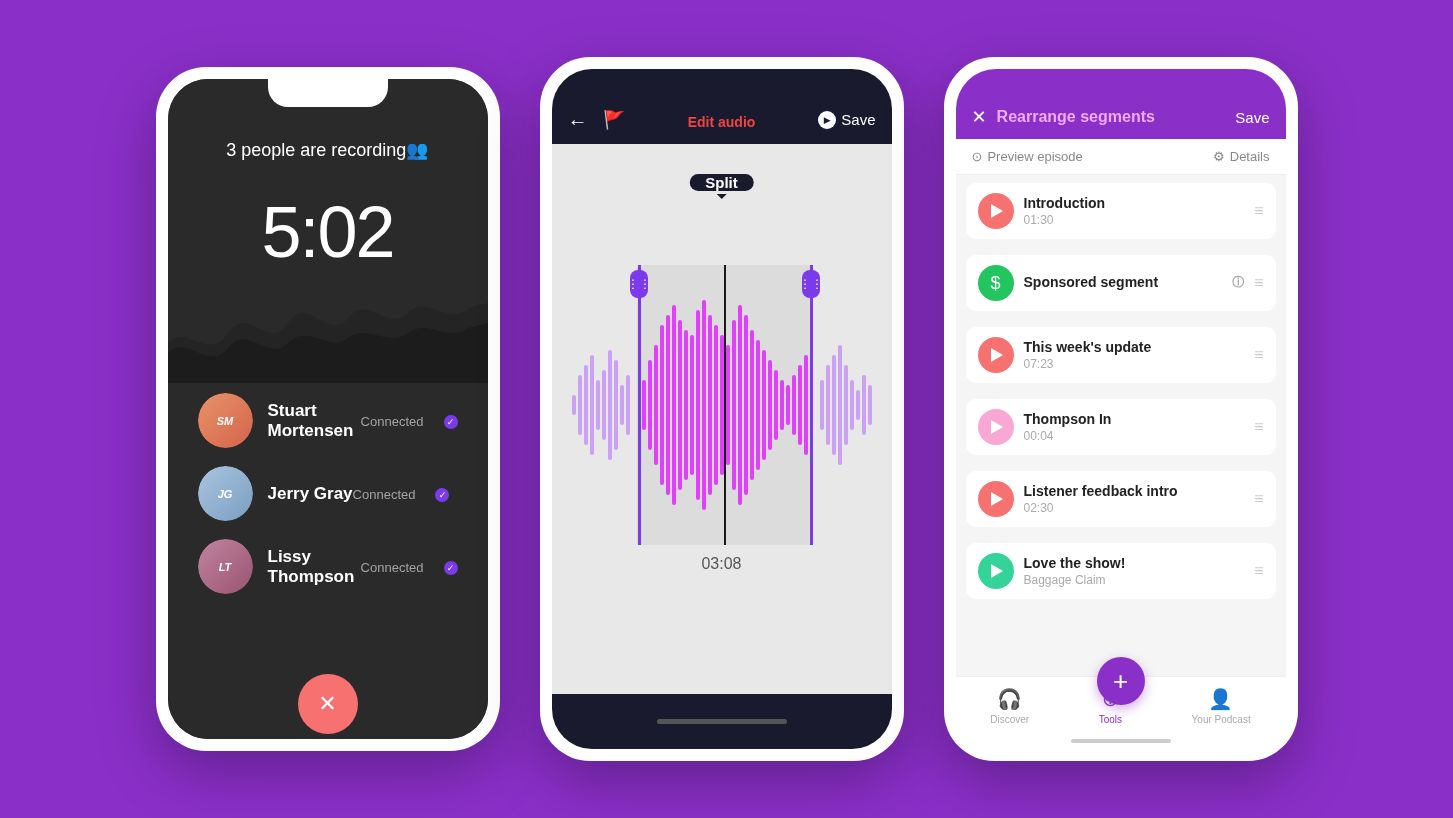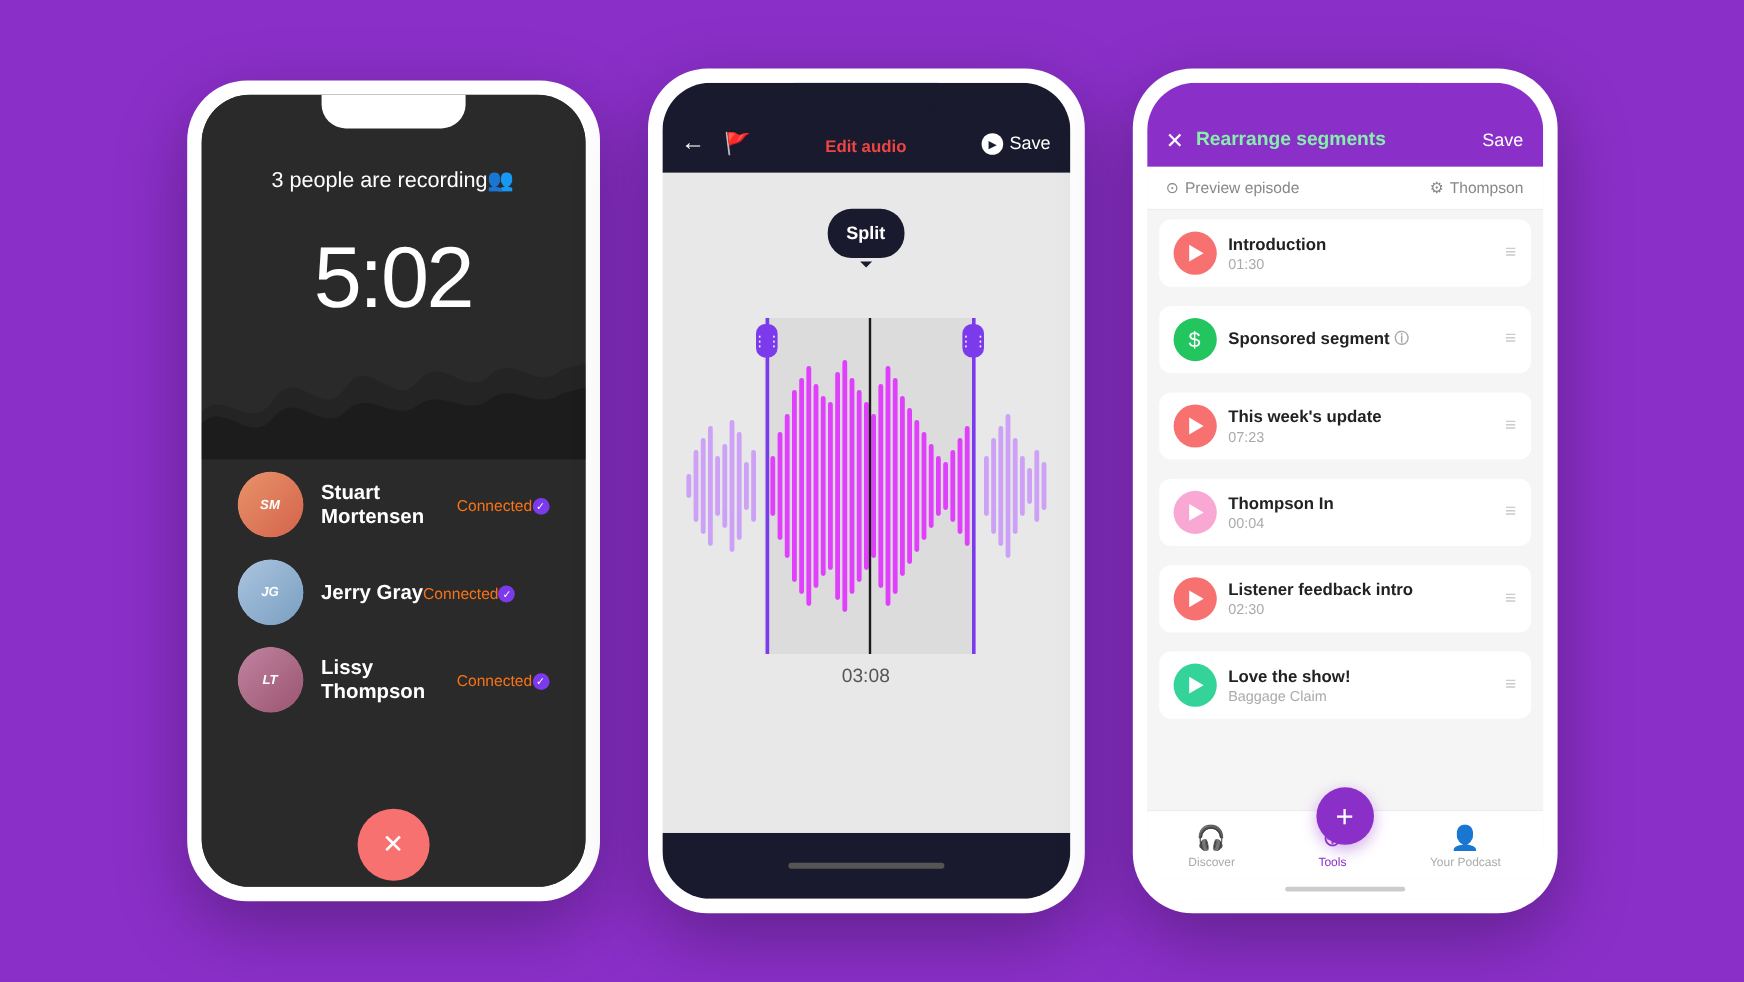--- a/index.html
+++ b/index.html
@@ -127,25 +127,25 @@
       display: flex;
       flex-direction: row;
       justify-content: space-between;
     }
     .participant-name {
       color: #fff;
       font-size: 17px;
       font-weight: 600;
     }
     .participant-status {
-      color: #f97316;
+      color: #a3a3a3;
       font-size: 13px;
       display: flex;
       align-items: center;
-      gap: 0;
+      gap: 20px;
       margin-top: 2px;
     }
     .status-dot {
       width: 14px;
       height: 14px;
       border-radius: 50%;
       background: #7C3AED;
       display: inline-flex;
       align-items: center;
       justify-content: center;
@@ -235,21 +235,21 @@
       position: relative;
       display: flex;
       flex-direction: column;
       align-items: center;
       justify-content: center;
       overflow: hidden;
     }
     .split-tooltip {
       background: #1a1a2e;
       color: #fff;
-      padding: 12px 16px;
+      padding: 0 16px;
       border-radius: 20px;
       font-size: 15px;
       font-weight: 600;
       position: absolute;
       top: 30px;
       left: 50%;
       transform: translateX(-50%);
       z-index: 5;
     }
     .split-tooltip::after {
@@ -309,21 +309,21 @@
     .rearrange-left {
       display: flex;
       align-items: center;
       gap: 10px;
     }
     .close-x {
       color: #fff;
       font-size: 18px;
     }
     .rearrange-title {
-      color: #86efac;
+      color: #f0abfc;
       font-size: 16px;
       font-weight: 600;
     }
     .save-btn-rearrange {
       color: #fff;
       font-size: 15px;
       font-weight: 500;
       background: none;
       border: none;
       cursor: pointer;
@@ -632,42 +632,42 @@
         </div>
         <button class="save-btn-rearrange">Save</button>
       </div>
       <div class="episode-bar">
         <span class="preview-text">
           <span class="preview-icon">⊙</span>
           <span>Preview episode</span>
         </span>
         <span class="details-text">
           <span>⚙</span>
-          <span>Thompson</span>
+          <span>Details</span>
         </span>
       </div>
       <div class="segments-list">
 
         <div class="segment-item">
           <div class="seg-play-btn" style="background:#f87171;">
             <div class="play-triangle"></div>
           </div>
           <div class="seg-info">
             <div class="seg-name">Introduction</div>
             <div class="seg-duration">01:30</div>
           </div>
           <span class="seg-handle">≡</span>
         </div>
 
         <div class="segment-item">
           <div class="seg-play-btn" style="background:#22c55e; font-size:18px; color:#fff;">
             <span>$</span>
           </div>
           <div class="seg-info">
-            <div class="seg-name" style="display:flex;align-items:center;gap:4px;">
+            <div class="seg-name" style="display:flex;align-items:center;gap:4px;justify-content:space-between;">
               <span>Sponsored segment</span>
               <span style="color:#aaa;font-size:12px;">ⓘ</span>
             </div>
             <div class="seg-duration"></div>
           </div>
           <span class="seg-handle">≡</span>
         </div>
 
         <div class="segment-item">
           <div class="seg-play-btn" style="background:#f87171;">

